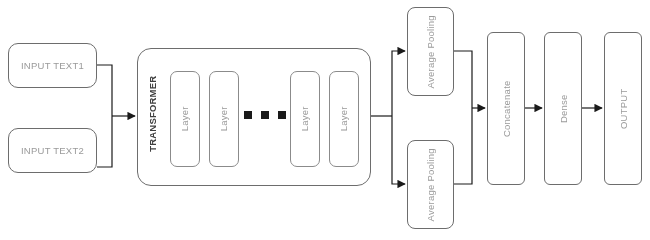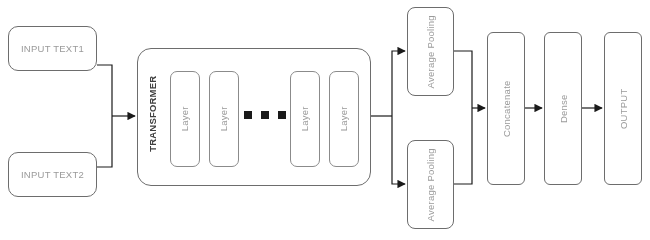--- a/index.html
+++ b/index.html
@@ -48,22 +48,22 @@
     font-size: 9.5px;
     letter-spacing: 0.2px;
     white-space: nowrap;
     line-height: 1;
   }
   .vert {
     transform: rotate(-90deg);
   }
 
   
-  #input-text1 { left: 8px;  top: 26px;  width: 89px; height: 45px; }
-  #input-text2 { left: 8px;  top: 152px; width: 89px; height: 45px; }
+  #input-text1 { left: 8px;  top: 43px;  width: 89px; height: 45px; }
+  #input-text2 { left: 8px;  top: 128px; width: 89px; height: 45px; }
 
   
   #transformer {
     left: 137px; top: 48px; width: 234px; height: 138px;
     border-radius: 14px;
     display: block;
   }
   #transformer-label {
     position: absolute;
     left: -33px;

